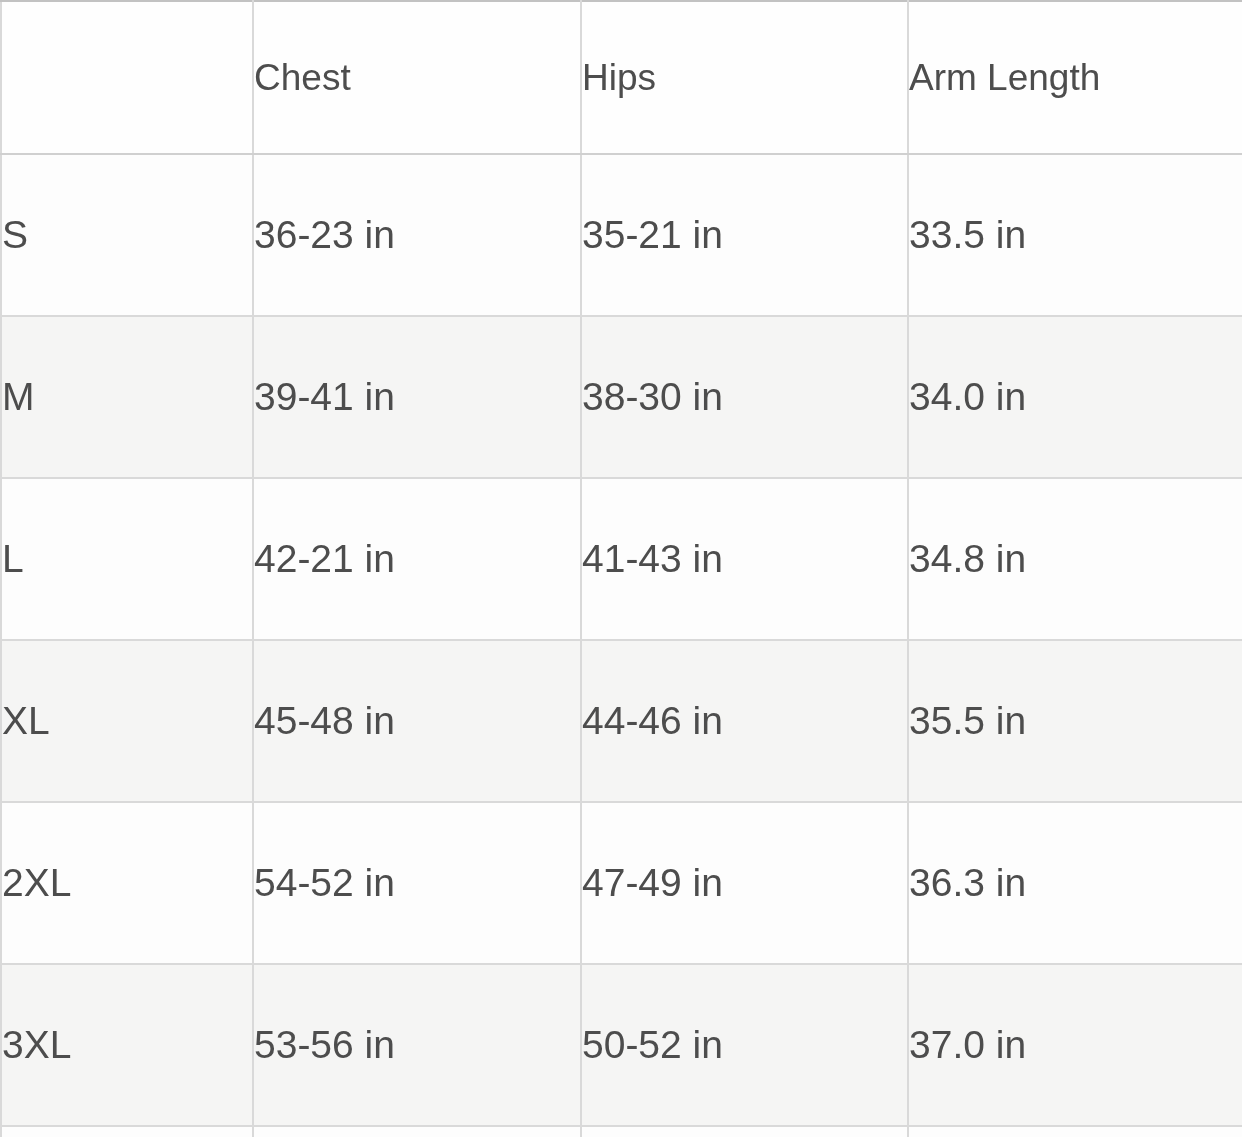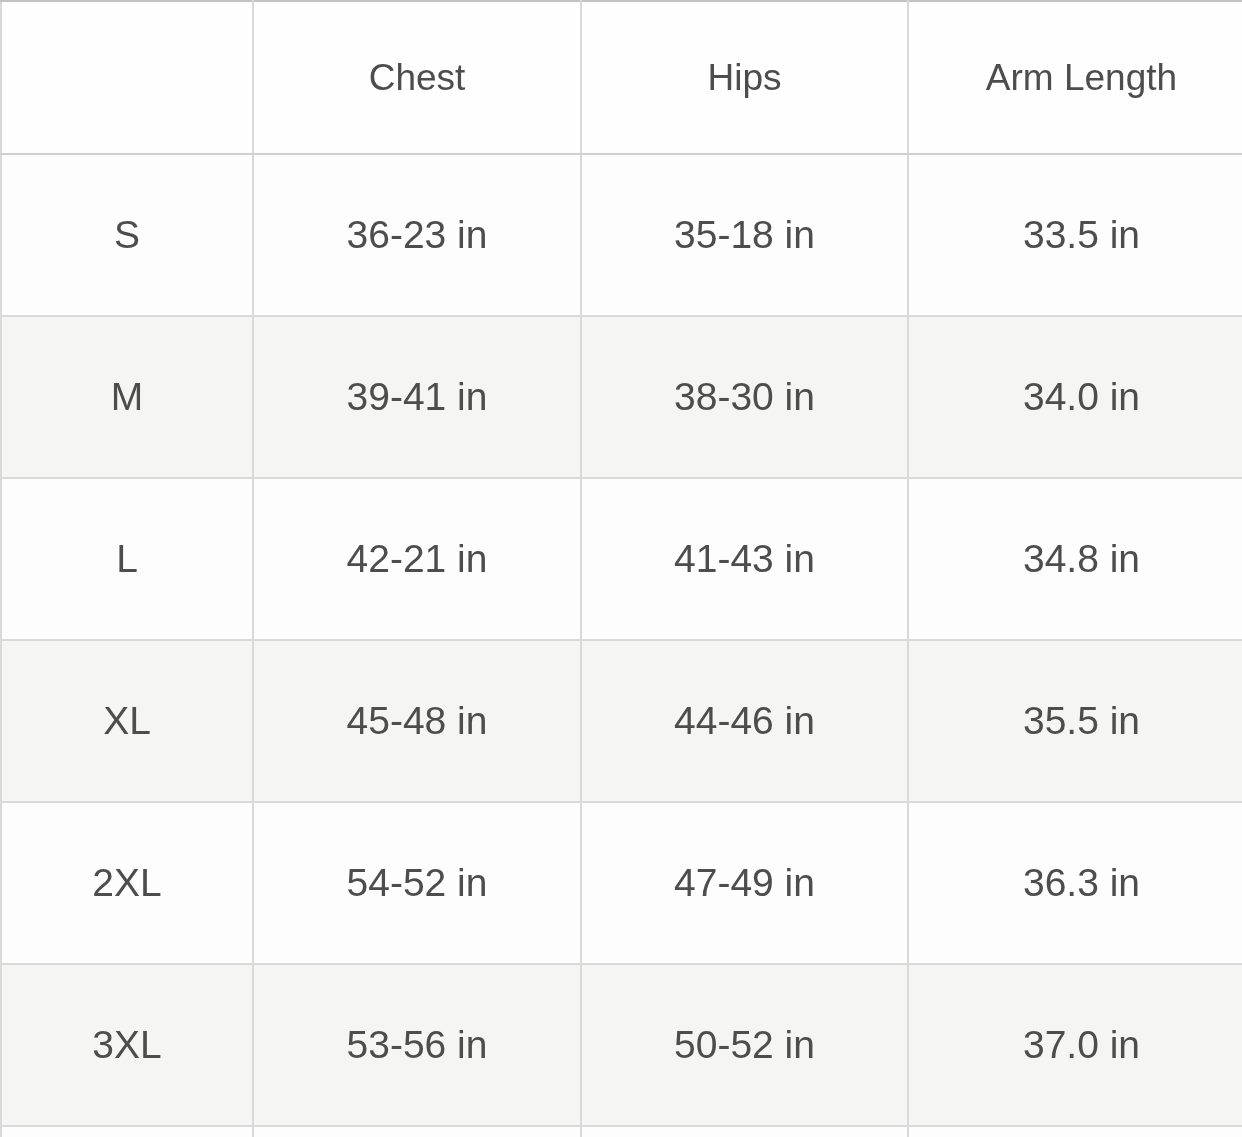--- a/index.html
+++ b/index.html
@@ -21,21 +21,21 @@
     background: #ffffff;
   }
   table.size-chart {
     border-collapse: collapse;
     table-layout: fixed;
     width: 1254px; 
   }
   .size-chart th,
   .size-chart td {
     border: 2px solid #d9d9d9;
-    text-align: center;
+    text-align: left;
     vertical-align: middle;
     font-weight: 400;
     color: #4d4d4d;
     padding: 0;
     overflow: hidden;
   }
   .size-chart thead th {
     height: 151px;
     font-size: 37px;
     background: #fefefe;
@@ -74,21 +74,21 @@
         <th></th>
         <th>Chest</th>
         <th>Hips</th>
         <th>Arm Length</th>
       </tr>
     </thead>
     <tbody>
       <tr>
         <td>S</td>
         <td>36-23 in</td>
-        <td>35-18 in</td>
+        <td>35-21 in</td>
         <td>33.5 in</td>
       </tr>
       <tr>
         <td>M</td>
         <td>39-41 in</td>
         <td>38-30 in</td>
         <td>34.0 in</td>
       </tr>
       <tr>
         <td>L</td>

